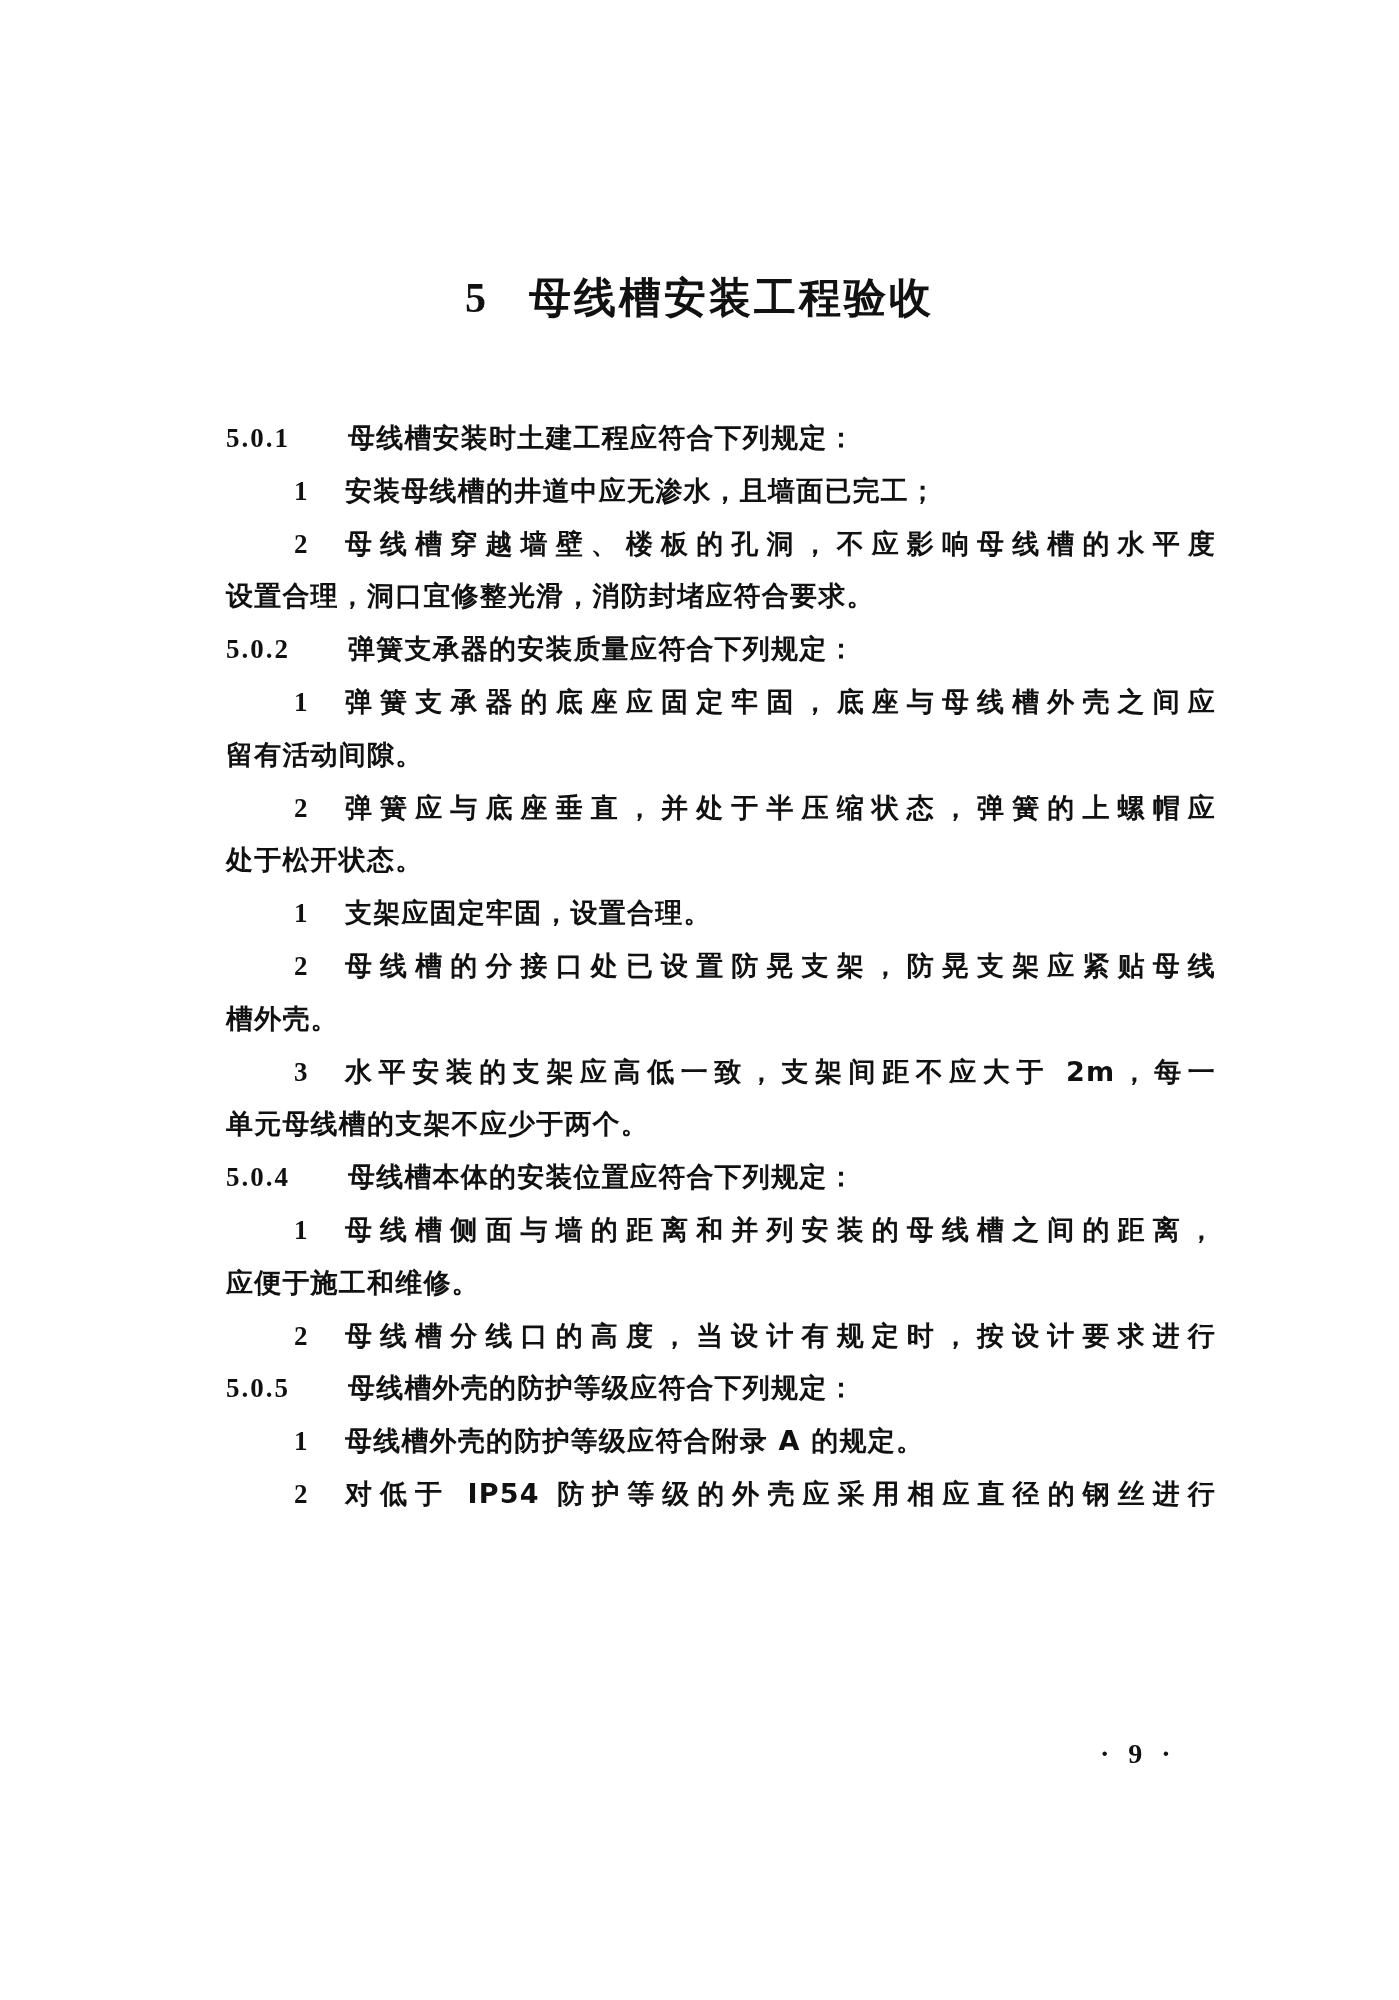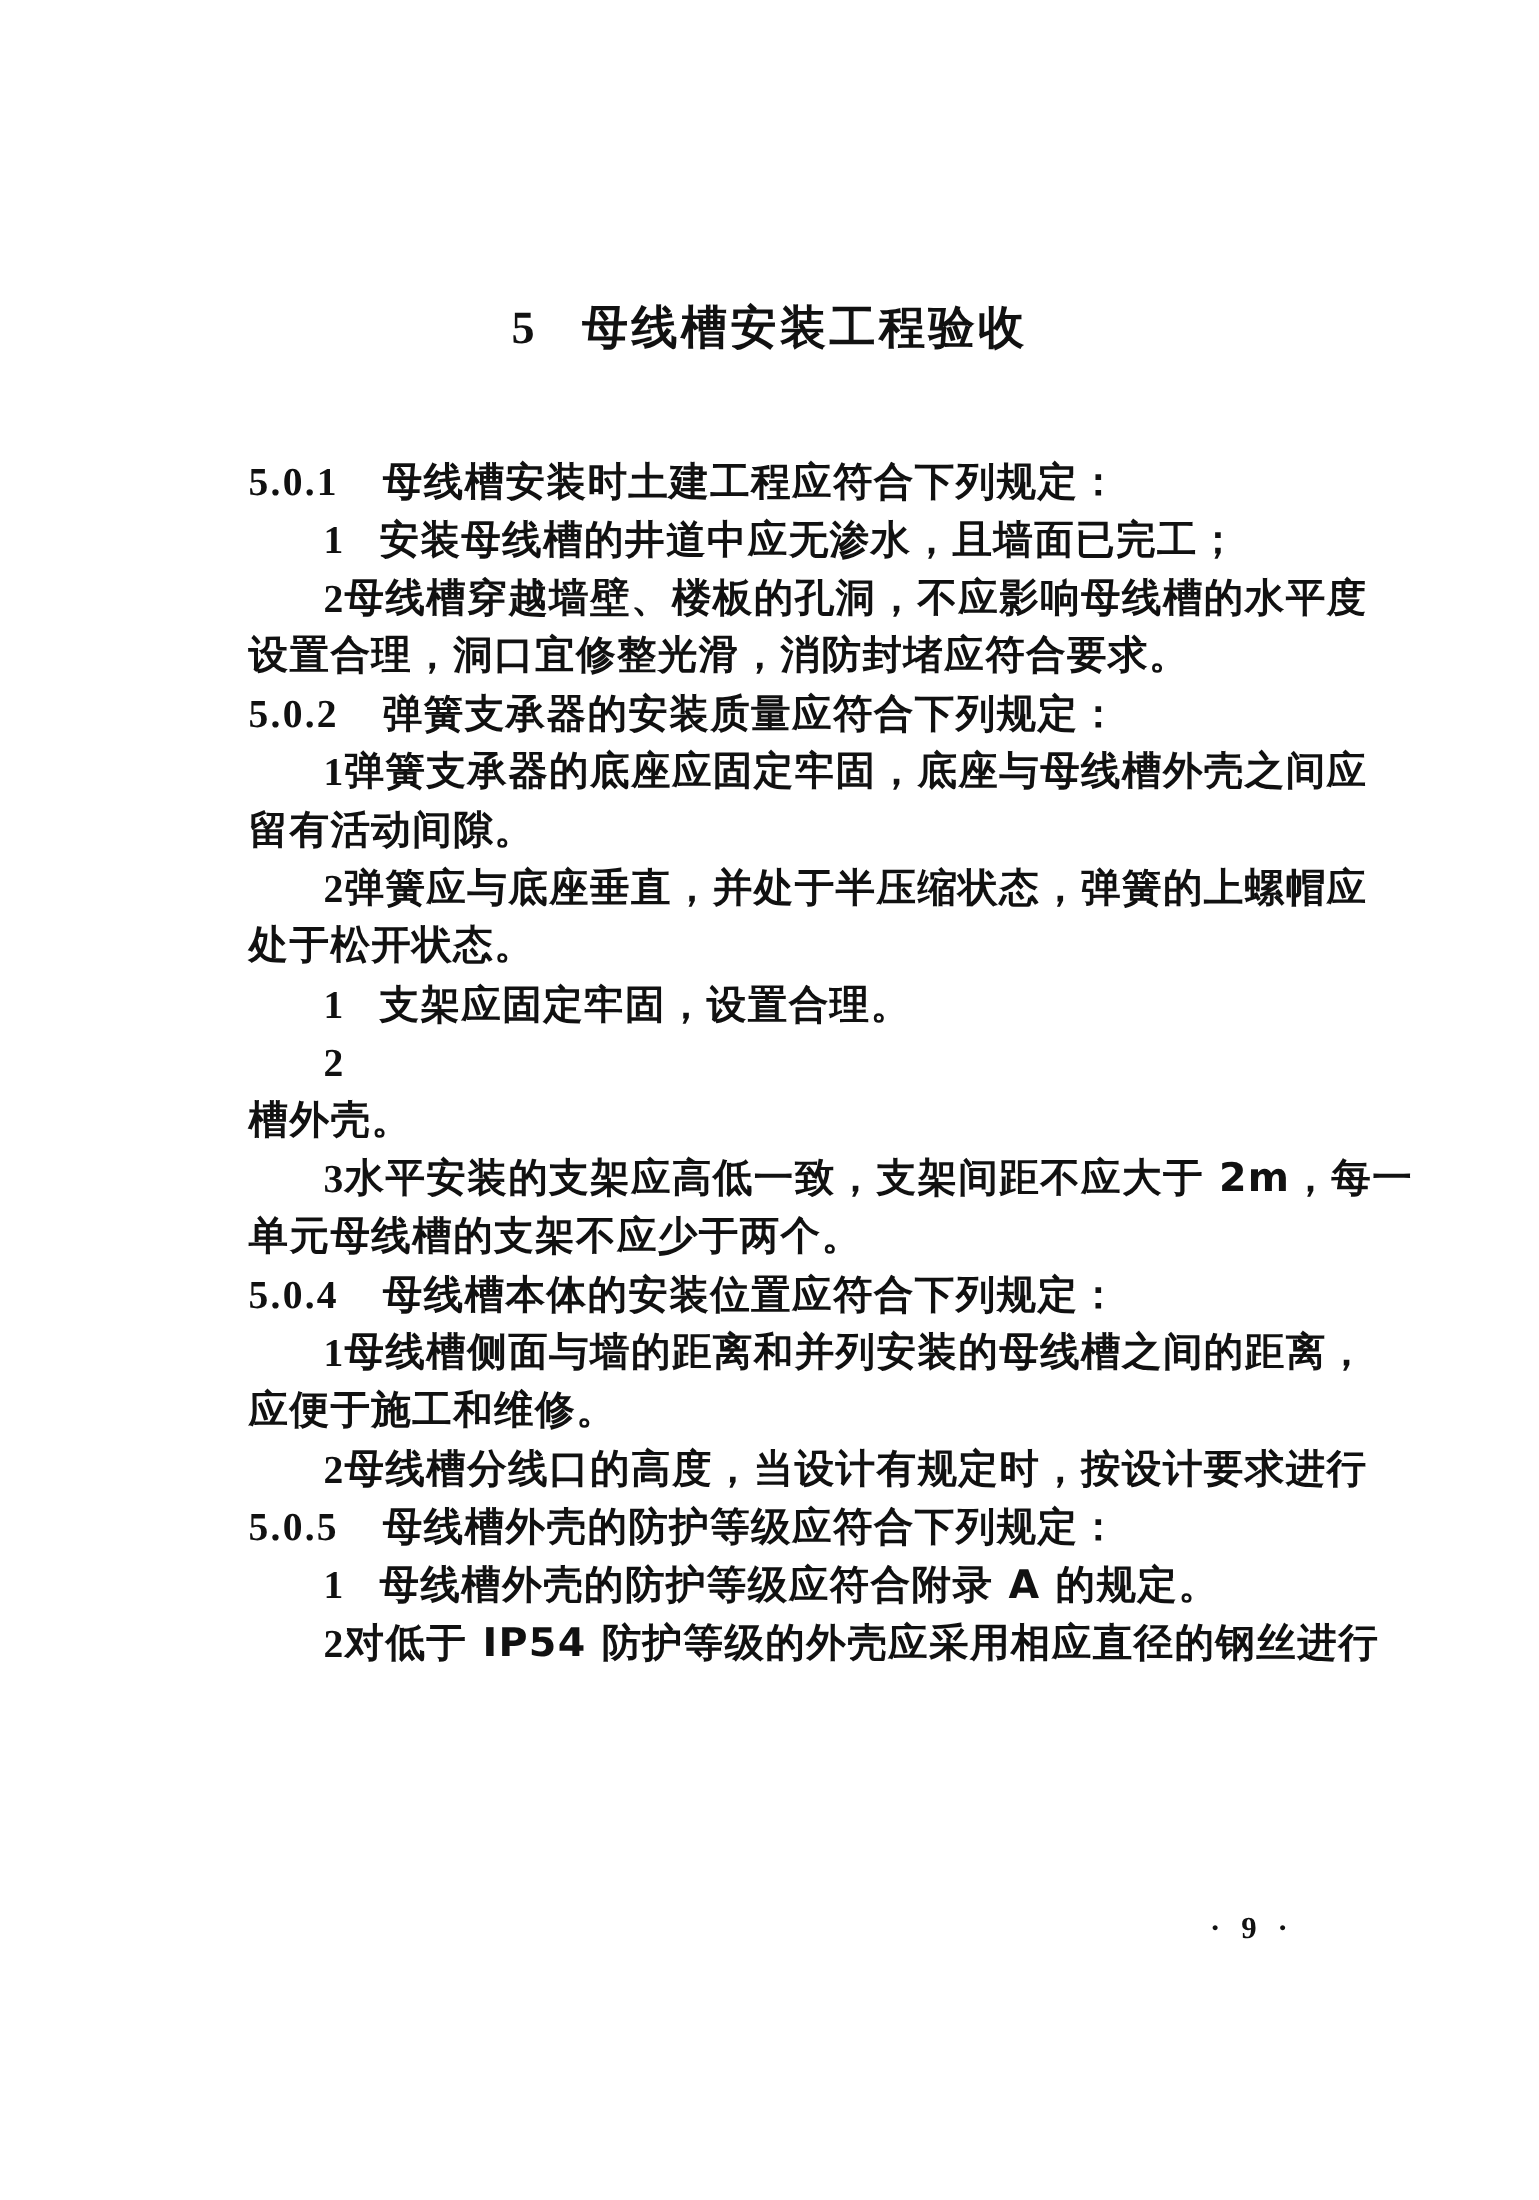--- a/index.html
+++ b/index.html
@@ -3,21 +3,21 @@
 <meta charset="utf-8">
 <style>
   html, body { margin: 0; padding: 0; background: #ffffff; }
   body { width: 1399px; height: 2000px; position: relative; overflow: hidden;
          font-family: "DejaVu Sans", "Liberation Sans", sans-serif; color: #111; }
   .page { position: absolute; left: 0; top: 0; width: 1399px; height: 2000px; }
   .title { position: absolute; top: 268px; left: 0; width: 1399px; text-align: center;
            font-size: 42px; font-weight: bold; letter-spacing: 3px; line-height: 60px; }
   .title .num { font-family: "Liberation Serif", serif; font-weight: bold; margin-right: 40px; }
   .body { position: absolute; top: 412px; left: 226px; width: 990px; }
-  .ln { height: 52.8px; line-height: 52.8px; font-size: 36px; font-weight: bold;
+  .ln { height: 52.8px; line-height: 52.8px; font-size: 27px; font-weight: bold;
         white-space: nowrap; letter-spacing: 1.2px; position: relative; }
   .sec .snum { font-family: "Liberation Serif", serif; font-weight: bold; display: inline-block; width: 122px; letter-spacing: 2px; }
   .item { padding-left: 68px; }
   .item .inum { font-family: "Liberation Serif", serif; font-weight: bold; display: inline-block; width: 51px; }
   .item.just-line { display: flex; }
   .item.just-line .txt { flex: 1; text-align: justify; text-align-last: justify; }
   .cont { padding-left: 0; }
   .pageno { position: absolute; top: 1738px; left: 1100px; font-family: "Liberation Serif", serif;
             font-size: 28px; font-weight: bold; letter-spacing: 6px; }
 </style>
@@ -48,20 +48,21 @@
     <div class="ln cont">留有活动间隙。</div>
     <div class="ln item just-line">
         <span class="inum">2</span>
         <span class="txt">弹簧应与底座垂直，并处于半压缩状态，弹簧的上螺帽应</span>
       </div>
     <div class="ln cont">处于松开状态。</div>
 
     <div class="ln item"><span class="inum">1</span><span>支架应固定牢固，设置合理。</span></div>
     <div class="ln item just-line">
         <span class="inum">2</span>
+        <span class="txt">母线槽的分接口处已设置防晃支架，防晃支架应紧贴母线</span>
       </div>
     <div class="ln cont">槽外壳。</div>
     <div class="ln item just-line">
         <span class="inum">3</span>
         <span class="txt">水平安装的支架应高低一致，支架间距不应大于 2m，每一</span>
       </div>
     <div class="ln cont">单元母线槽的支架不应少于两个。</div>
 
     <div class="ln sec"><span class="snum">5.0.4</span><span>母线槽本体的安装位置应符合下列规定：</span></div>
     <div class="ln item just-line">

